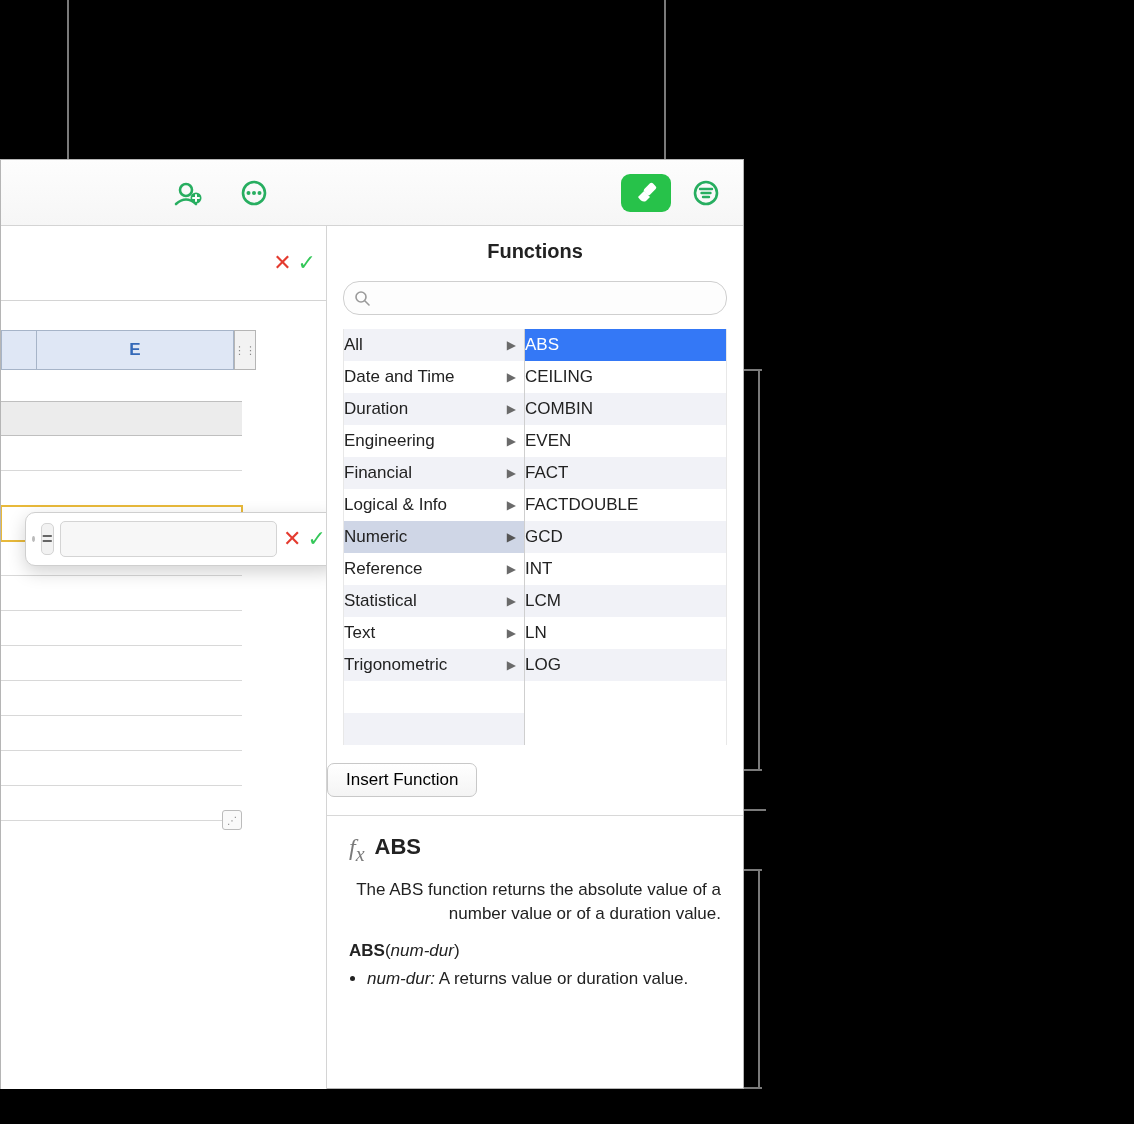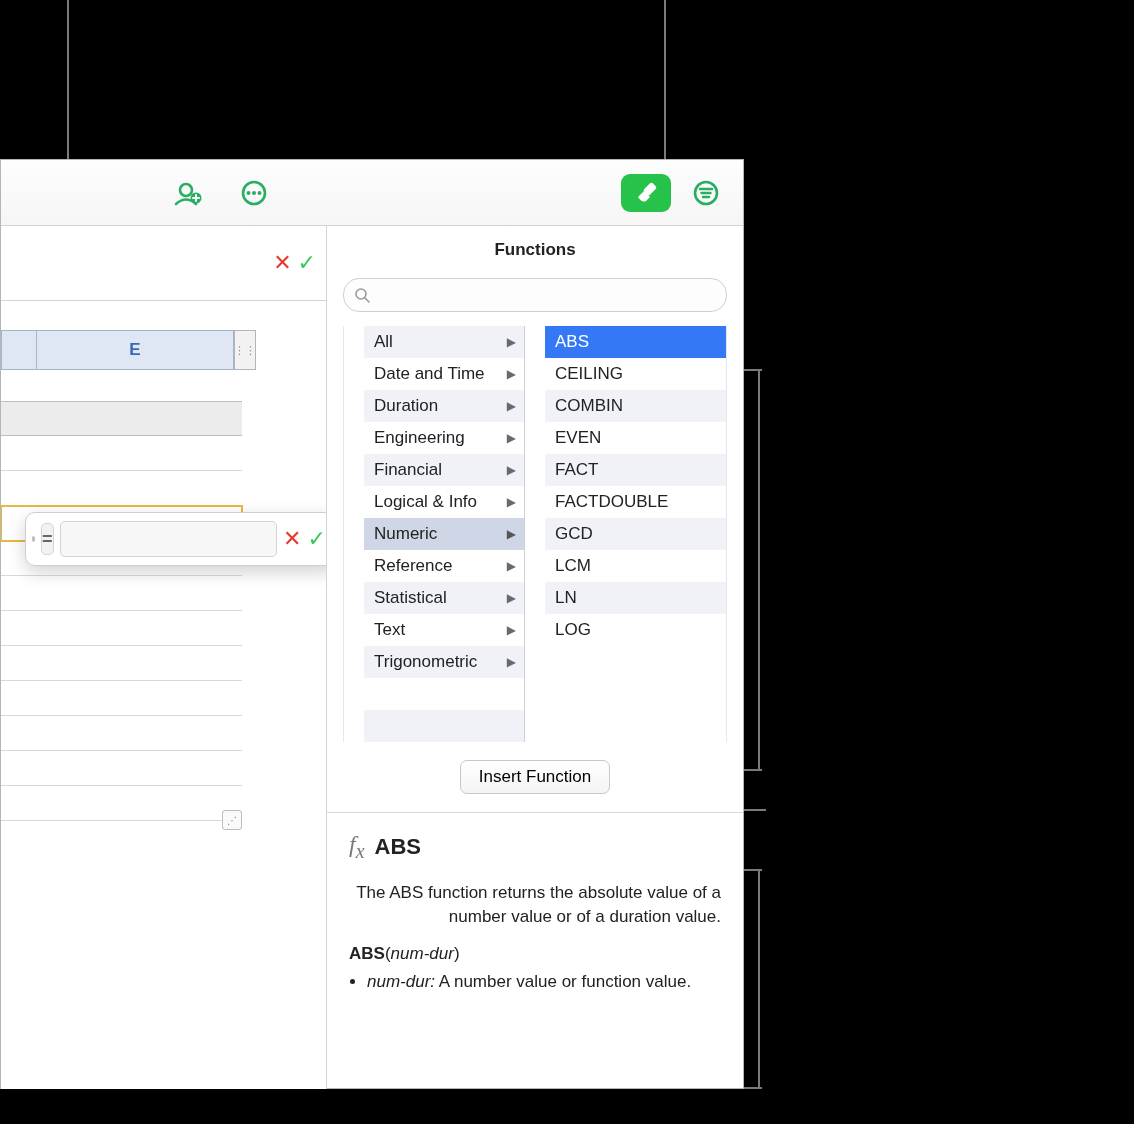--- a/index.html
+++ b/index.html
@@ -147,21 +147,21 @@
 
   
   .sidebar {
     flex:1;
     display:flex;
     flex-direction:column;
   }
   .sidebar-title {
     text-align:center;
     font-weight:600;
-    font-size:17px;
+    font-size:20px;
     padding:14px 0 18px;
   }
   .search-wrap {
     padding:0 16px 14px;
   }
   .search {
     display:flex;
     align-items:center;
     height:32px;
     border:1px solid #cfcfcf;
@@ -183,59 +183,58 @@
   .cat-col {
     flex:0 0 180px;
     border-right:1px solid #cfcfcf;
   }
   .fn-col { flex:1; }
   .row-item {
     display:flex;
     align-items:center;
     justify-content:space-between;
     height:32px;
-    padding:0 8px 0 10px;
+    padding:0 8px 0 0;
     font-size:17px;
     box-sizing:border-box;
-    margin-left:20px;
   }
   .cat-col .row-item:nth-child(odd),
   .fn-col .row-item:nth-child(odd) { background:#f1f2f7; }
   .cat-col .row-item:nth-child(even),
   .fn-col .row-item:nth-child(even) { background:#fff; }
   .row-item.selected-cat { background:#cfd6e6 !important; }
   .row-item.selected-fn { background:#3478f6 !important; color:#fff; }
   .caret { color:#6a6a6a; font-size:12px; }
   .row-item.selected-cat .caret { color:#555; }
 
   .insert-row {
     display:flex;
-    justify-content:center;
+    justify-content:flex-start;
     padding:18px 0;
   }
   .insert-btn {
     padding:6px 18px;
     font-size:17px;
     border:1px solid #c8c8c8;
     border-radius:7px;
     background:linear-gradient(#fff,#f4f4f4);
   }
   .divider {
     height:1px;background:#d8d8d8;
     margin:0 0 0 0;
   }
   .detail {
     padding:18px 22px 10px 22px;
     overflow:auto;
   }
   .detail-head {
     display:flex;
-    align-items:center;
+    align-items:flex-start;
     gap:10px;
-    margin-bottom:18px;
+    margin-bottom:12px;
   }
   .fx-icon { font-style:italic; font-family:Georgia,serif; font-size:24px; color:#7a7a7a; }
   .fn-name { font-size:22px; font-weight:700; }
   .desc { font-size:17px; line-height:1.4; margin-bottom:16px;text-align:right; }
   .sig { font-size:17px; margin-bottom:6px; }
   .sig .fn { font-weight:700; }
   .sig .arg { font-style:italic; }
   .detail ul { margin:4px 0 0 18px; padding:0; }
   .detail li { font-size:17px; line-height:1.4; }
   .detail li .arg { font-style:italic; }
@@ -395,20 +394,21 @@
             <div class="row-item"></div>
           </div>
         <div class="fn-col" id="fn-col">
             <div class="row-item selected-fn">ABS</div>
             <div class="row-item">CEILING</div>
             <div class="row-item">COMBIN</div>
             <div class="row-item">EVEN</div>
             <div class="row-item">FACT</div>
             <div class="row-item">FACTDOUBLE</div>
             <div class="row-item">GCD</div>
+            <div class="row-item">INT</div>
             <div class="row-item">LCM</div>
             <div class="row-item">LN</div>
             <div class="row-item">LOG</div>
           </div>
       </div>
 
       <div class="insert-row">
         <button class="insert-btn">Insert Function</button>
       </div>
 
@@ -418,19 +418,19 @@
         <div class="detail-head">
           <span class="fx-icon">f<sub>x</sub></span>
           <span class="fn-name">ABS</span>
         </div>
         <div class="desc">The ABS function returns the absolute value of a number value or of a duration value.</div>
         <div class="sig">
           <span class="fn">ABS</span>(<span class="arg">num-dur</span>)
         </div>
         <ul>
           <li>
-            <span class="arg">num-dur:</span><span> A number value or function value.</span>
+            <span class="arg">num-dur:</span><span> A returns value or duration value.</span>
           </li>
         </ul>
       </div>
     </div>
   </div>
 </div>
 
 </body></html>

